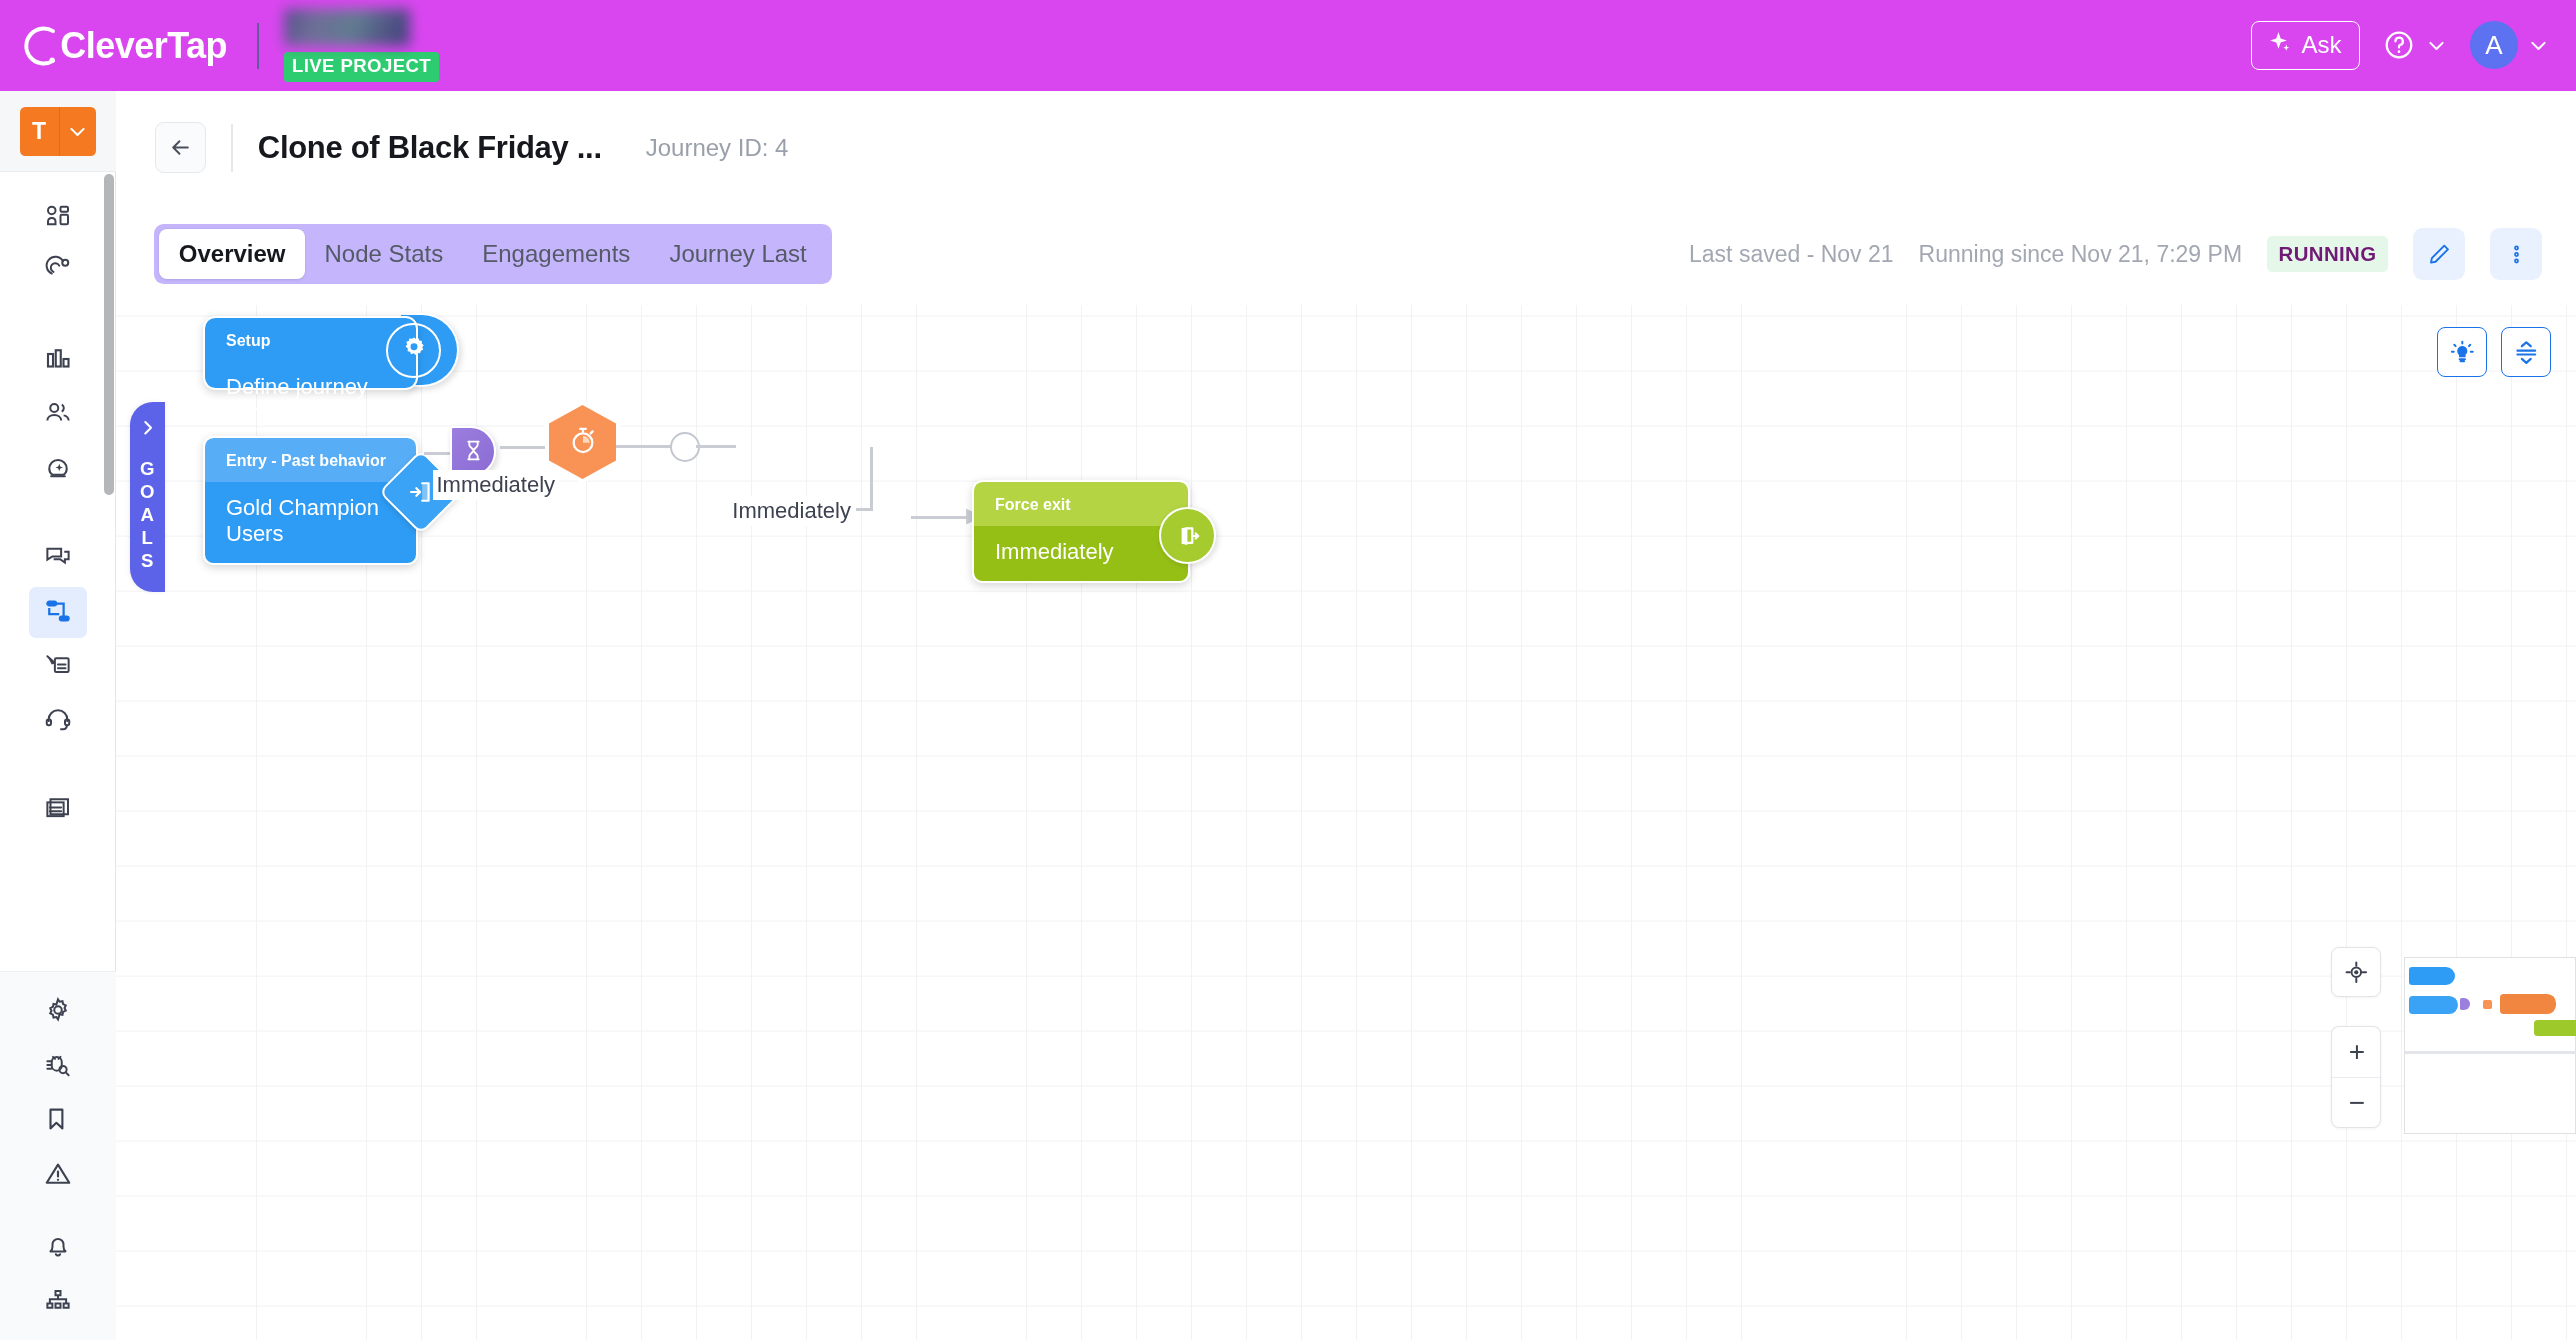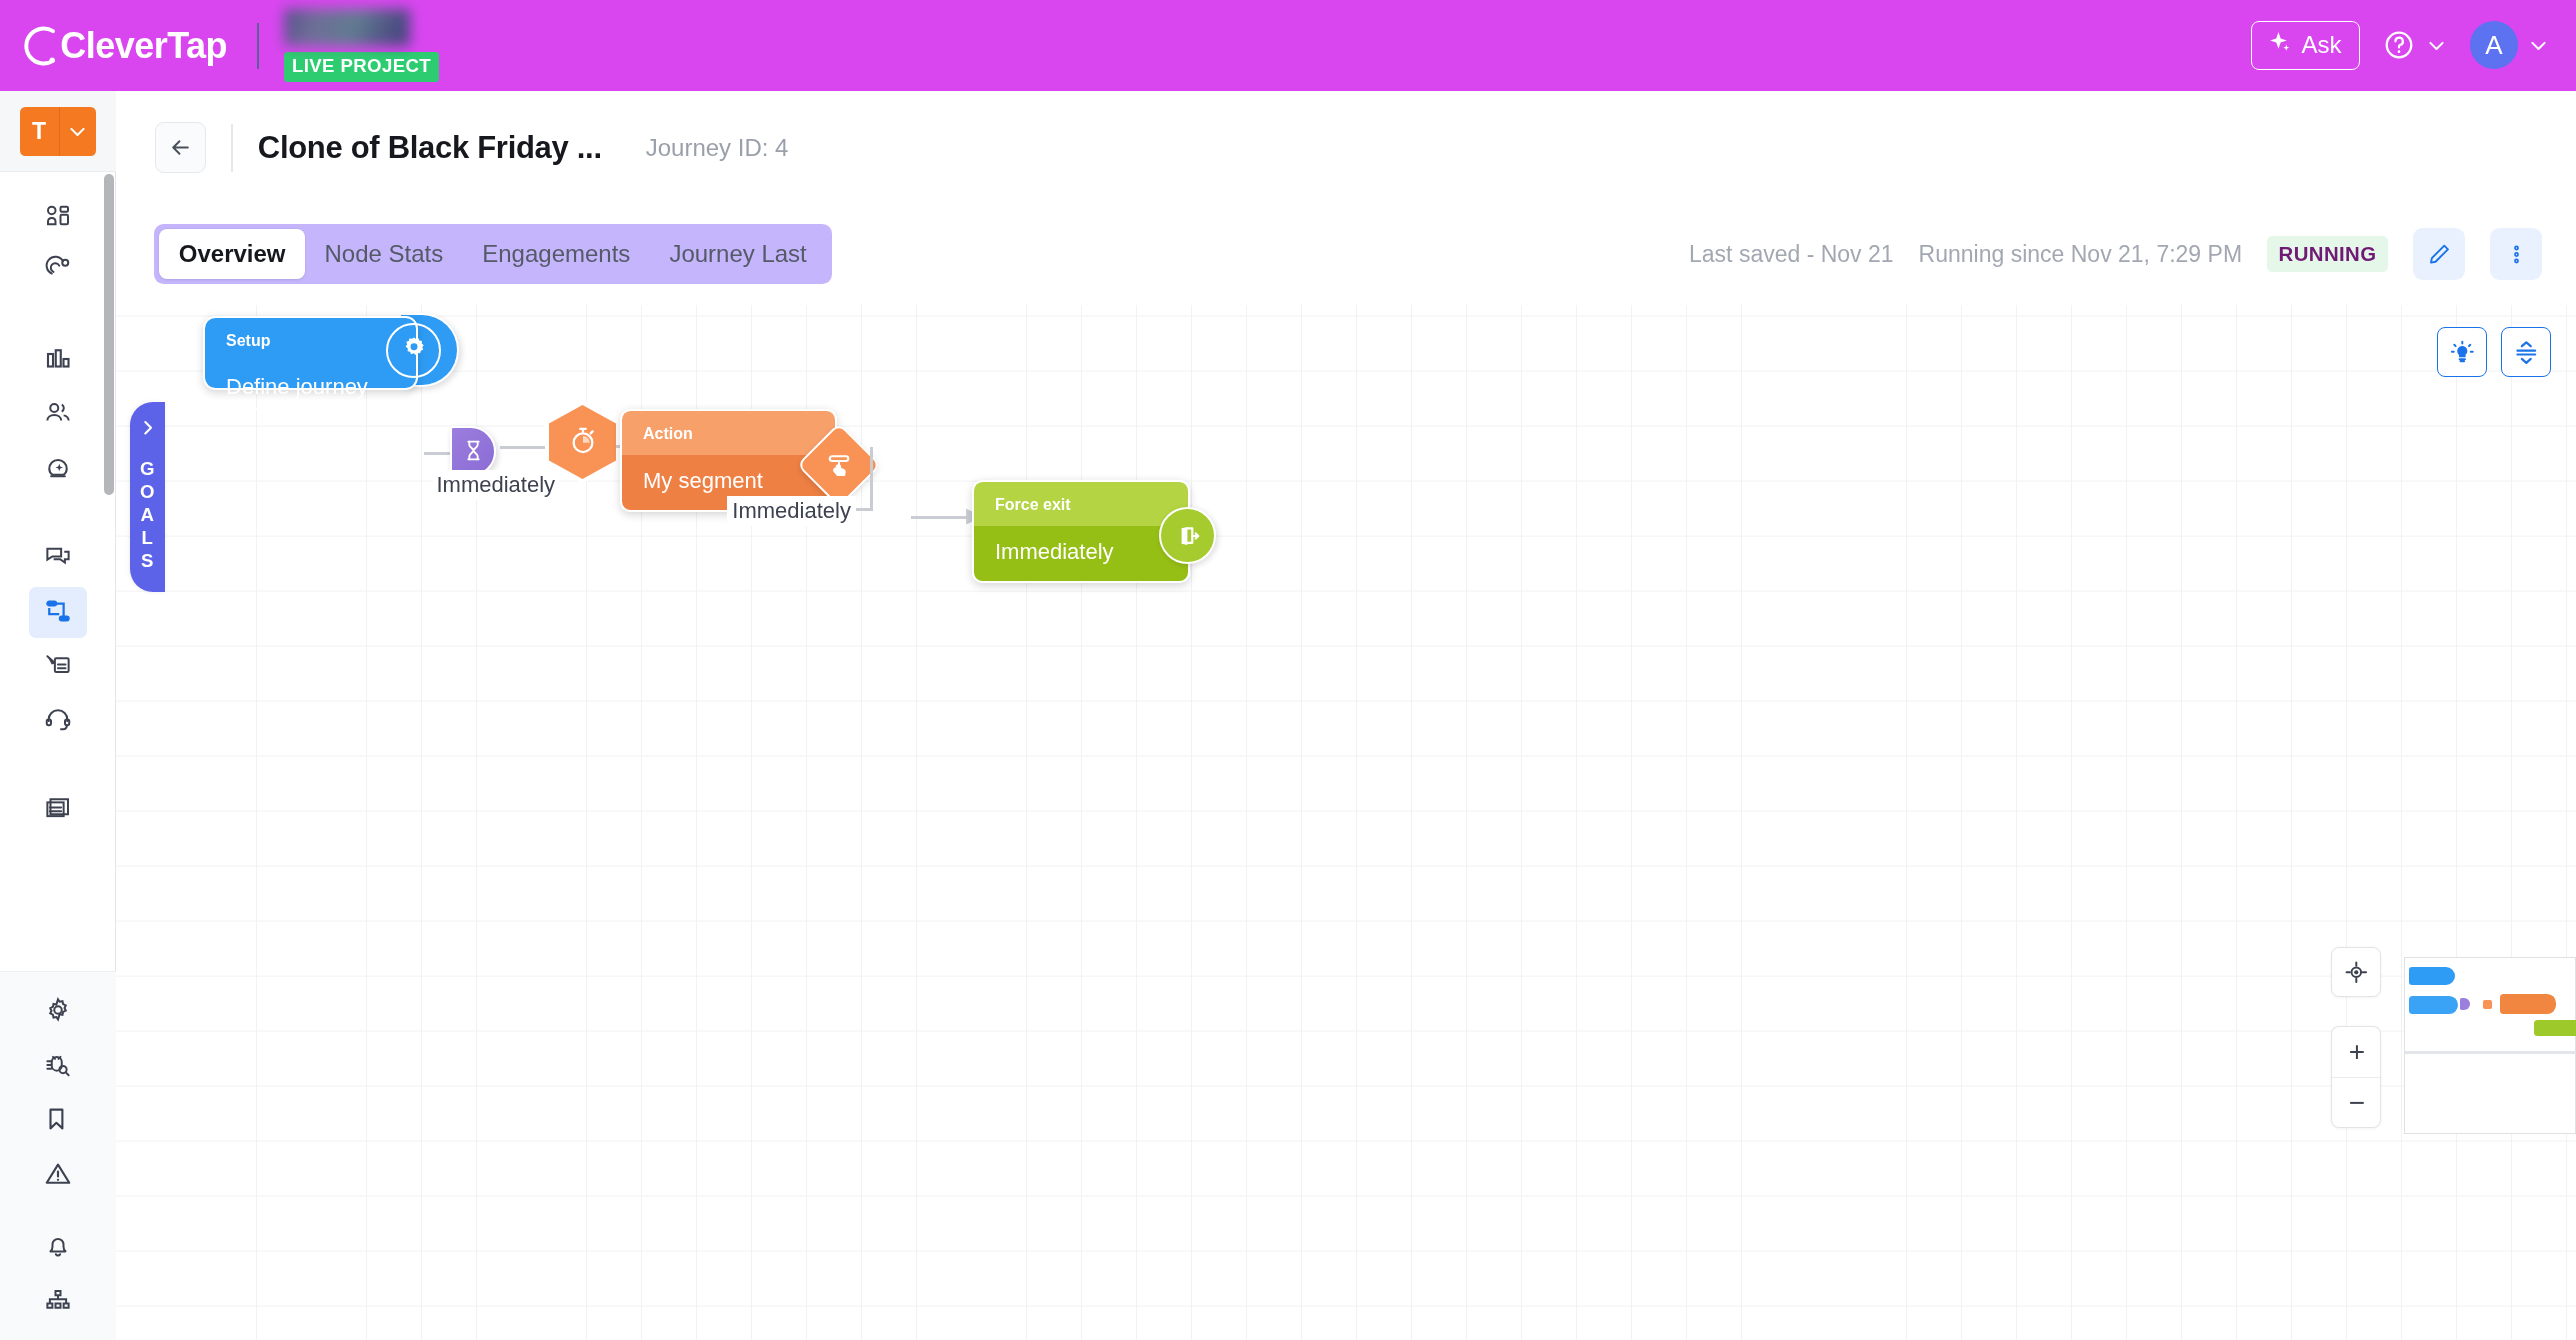--- a/index.html
+++ b/index.html
@@ -584,20 +584,38 @@
       <div class="node-sub">Define journey settings</div>
     </div>
     <div class="setup-icon-ring">
       <svg width="32" height="32" viewBox="0 0 24 24" fill="#ffffff">
         <path d="M12 2.6l1.5 1.2 1.8-.7.8 1.8 1.9.3-.2 2 1.5 1.2-1.1 1.6.7 1.8-1.8.8-.4 1.9-2-.2-1.4 1.4-1.6-1.2-1.9.6-.7-1.8-1.9-.4.2-2L5.7 9.4l1.2-1.6-.6-1.9 1.8-.7.4-1.9 2 .2z"></path>
         <circle cx="12" cy="9.6" r="2.6" fill="#2e9cf5"></circle>
       </svg>
     </div>
   </div>
 
+  <div class="node" style="left:87px; top:131px;">
+    <div class="node-card" style="width:215px;">
+      <div style="background:#57aef7;">
+        <div class="node-title">Entry - Past behavior</div>
+      </div>
+      <div style="background:#2e9cf5;">
+        <div class="node-sub">Gold Champion Users</div>
+      </div>
+    </div>
+    <div class="diamond" style="left:188px; top:26px; background:#3ba3f6;">
+      <span class="dg">
+        <svg width="28" height="28" viewBox="0 0 24 24" fill="none" stroke="#fff" stroke-width="1.9" stroke-linecap="round" stroke-linejoin="round">
+          <path d="M13 4.5h5.5v15H13" fill="#ffffff" fill-opacity=".35"></path>
+          <path d="M3.5 12h7M8 8.8l3.2 3.2L8 15.2"></path>
+        </svg>
+      </span>
+    </div>
+  </div>
 
   <div class="edge-line" style="left:308px; top:147px; width:42px; height:2.7px;"></div>
 
   <div class="dshape" style="left:334px; top:121px;">
     <span>
       <svg width="25" height="25" viewBox="0 0 24 24" fill="none" stroke="#fff" stroke-width="1.8" stroke-linecap="round" stroke-linejoin="round">
         <path d="M7 3.5h10M7 20.5h10"></path>
         <path d="M8 3.5v3.2c0 2 4 3.7 4 5.3 0 1.6-4 3.3-4 5.3v3.2M16 3.5v3.2c0 2-4 3.7-4 5.3 0 1.6 4 3.3 4 5.3v3.2"></path>
       </svg>
     </span>
@@ -624,39 +642,20 @@
           <path d="M10 3.4h4M12 3.4v2.2M17.4 6.6l1.4-1.4" stroke-linecap="round"></path>
         </svg>
       </span>
     </div>
   </div>
 
   <div class="edge-line" style="left:500px; top:140px; width:59px; height:2.7px;"></div>
   <div class="conn-dot" style="left:554px; top:127px;"></div>
   <div class="edge-line" style="left:580px; top:140px; width:40px; height:2.7px;"></div>
 
-  <div class="node" style="left:504px; top:104px;">
-    <div class="node-card" style="width:217px;">
-      <div style="background:#f8a06a;">
-        <div class="node-title">Action</div>
-      </div>
-      <div style="background:#ee8044;">
-        <div class="node-sub">My segment</div>
-      </div>
-    </div>
-    <div class="diamond" style="left:189px; top:26px; background:#f89355;">
-      <span class="dg">
-        <svg width="28" height="28" viewBox="0 0 24 24" fill="none" stroke="#fff" stroke-width="1.7" stroke-linecap="round" stroke-linejoin="round">
-          <rect x="4" y="4.4" width="16" height="4.2" rx="2.1"></rect>
-          <path d="M12 8.6v5.2"></path>
-          <path d="M10 13.8a1.5 1.5 0 0 1 3 0v1.4l3 1.1c.7.3 1 .9.9 1.6l-.4 2.6h-5.8l-2.8-3.5a1.3 1.3 0 0 1 1.9-1.7l.2.2z" fill="#ffffff" stroke="#fff"></path>
-        </svg>
-      </span>
-    </div>
-  </div>
 
   <div class="edge-line" style="left:754px; top:141px; width:2.7px; height:0px;"></div>
   <div class="edge-line" style="left:699px; top:140px; width:55px; height:2.7px; background:transparent;"></div>
   <div class="edge-line" style="left:754px; top:142px; width:2.7px; height:64px;"></div>
   <div class="edge-line" style="left:677px; top:203px; width:80px; height:2.7px;"></div>
   <div class="edge-line" style="left:677px; top:203px; width:2.7px; height:0px;"></div>
   <div class="edge-label" style="left:611px; top:191px; background:#fff; padding:1.8px 5.3px;">Immediately</div>
   <div class="edge-line" style="left:795px; top:211px; width:64px; height:2.7px;"></div>
   <div style="position:absolute; left:850px; top:201px;">
     <svg width="19.5" height="21" viewBox="0 0 22 24">

